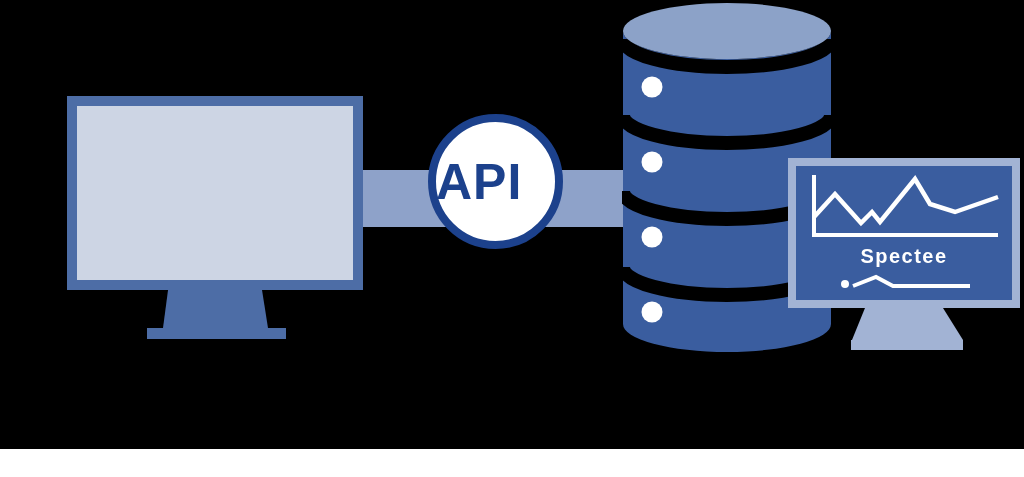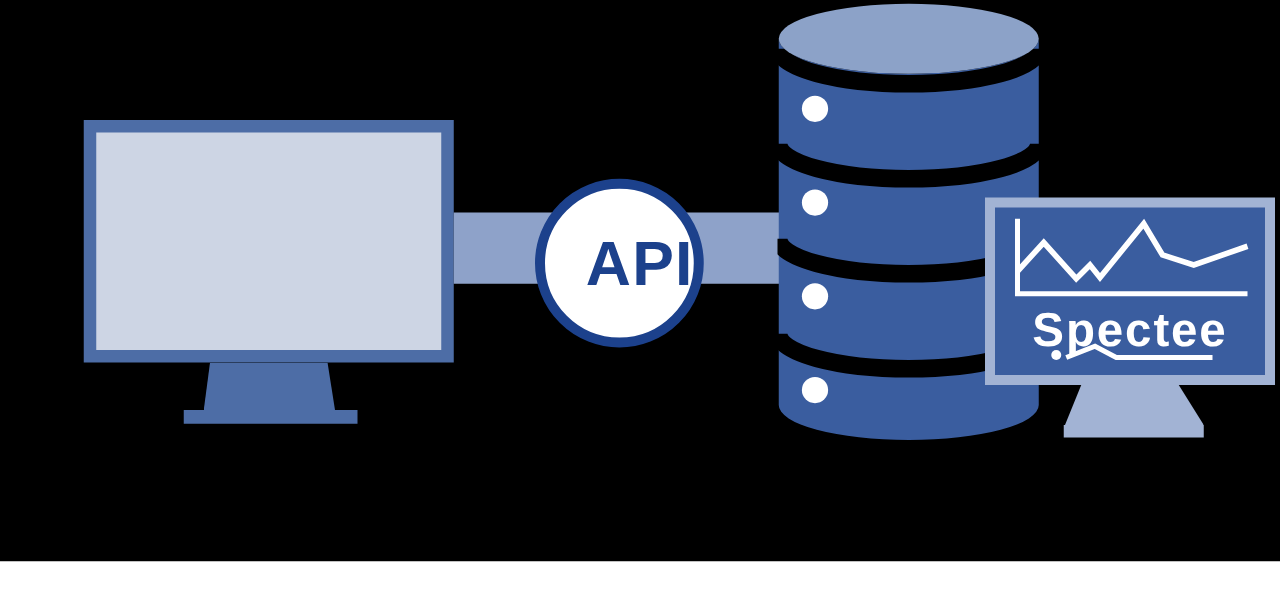--- a/index.html
+++ b/index.html
@@ -19,34 +19,34 @@
   #client-frame{left:67px;top:96px;width:296px;height:194px;background:var(--client-monitor-frame);}
   #client-screen{left:77px;top:106px;width:276px;height:174px;background:var(--client-monitor-screen);}
   #client-neck{left:163px;top:290px;width:105px;height:38px;background:var(--client-monitor-frame);
     clip-path:polygon(4.8% 0,94.3% 0,100% 100%,0 100%);}
   #client-base{left:147px;top:328px;width:139px;height:11px;background:var(--client-monitor-frame);}
 
   
   #connector-bar{left:363px;top:170px;width:262px;height:57px;background:var(--connector-bar);}
 
   
-  #api-circle{left:428px;top:143px;width:135px;height:135px;border-radius:50%;
+  #api-circle{left:428px;top:114px;width:135px;height:135px;border-radius:50%;
     background:var(--api-circle-fill);border:8px solid var(--api-accent);box-sizing:border-box;
-    display:flex;align-items:center;justify-content:flex-end;}
+    display:flex;align-items:center;justify-content:flex-start;}
   #api-label{color:var(--api-accent);font-size:50px;font-weight:bold;letter-spacing:1px;line-height:1;}
 
   
   #db-svg{left:622px;top:1px;}
 
   
   #spectee-frame{left:788px;top:158px;width:232px;height:150px;background:var(--spectee-frame);}
   #spectee-screen{left:796px;top:166px;width:216px;height:134px;background:var(--spectee-screen);}
   #spectee-chart{left:800px;top:170px;}
   #spectee-logo{left:796px;top:246px;width:216px;text-align:center;
-    color:var(--spectee-white);font-size:38px;font-weight:bold;letter-spacing:1.5px;line-height:1;}
+    color:var(--spectee-white);font-size:20px;font-weight:bold;letter-spacing:1.5px;line-height:1;}
   #spectee-underline{left:840px;top:272px;}
   #spectee-neck{left:852px;top:308px;width:111px;height:32px;background:var(--spectee-frame);
     clip-path:polygon(11.7% 0,82% 0,100% 100%,0 100%);}
   #spectee-base{left:851px;top:340px;width:112px;height:10px;background:var(--spectee-frame);}
 </style>
 </head>
 <body>
 
 <div id="canvas">
 

